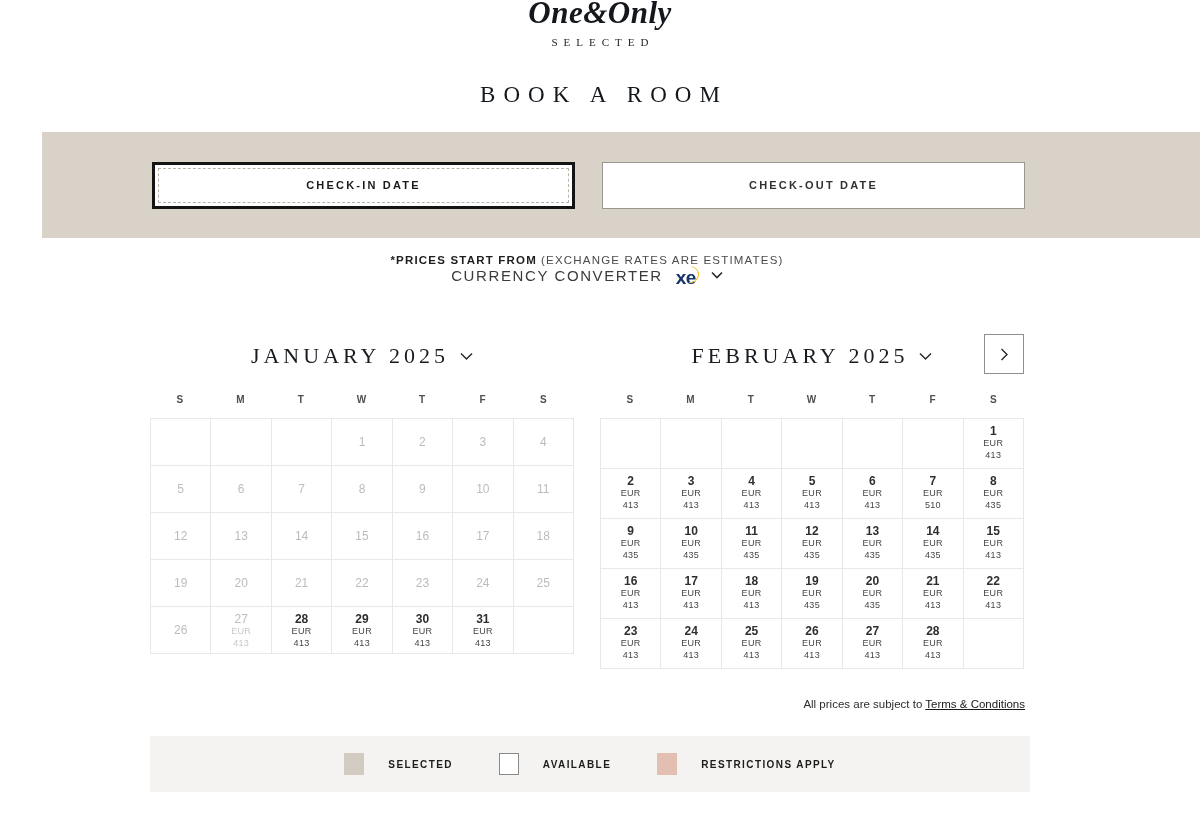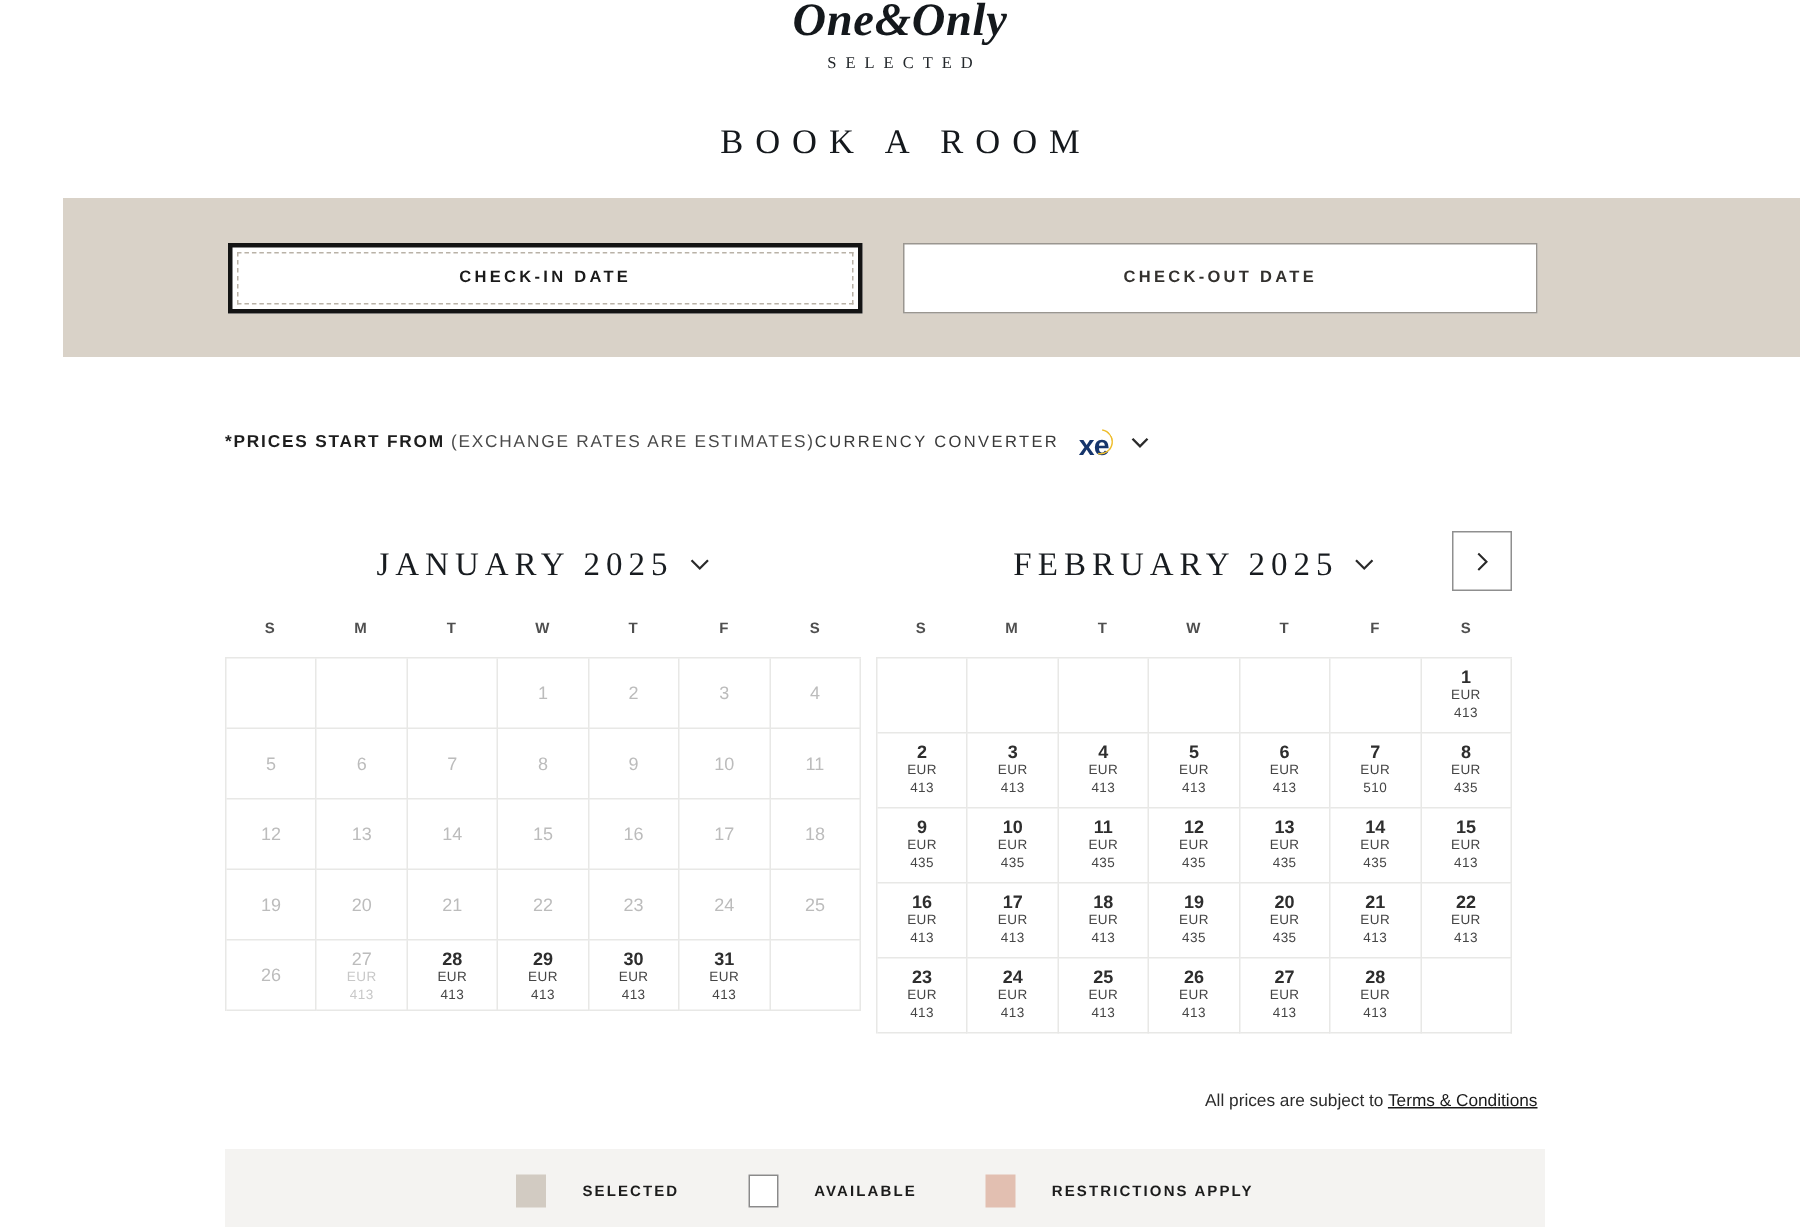--- a/index.html
+++ b/index.html
@@ -21,37 +21,37 @@
           display:flex; align-items:center; padding-left:110px; gap:27px; }
   .date-btn { width:423px; height:47px; background:#fff; display:flex; align-items:center;
               justify-content:center; font-size:11px; font-weight:bold; letter-spacing:2.2px;
               color:#1a1a1a; cursor:pointer; }
   .date-btn.active { border:3px solid #141414; outline:1px dashed #b9b2a7; outline-offset:-7px; }
   .date-btn.inactive { border:1px solid #9a9690; color:#33312e; }
 
   
   .content { margin-left:150px; width:880px; }
 
-  .prices-row { margin-top:48px; display:flex; justify-content:flex-start; align-items:center;
-                padding-right:6px; }
+  .prices-row { margin-top:16px; display:flex; justify-content:flex-start; align-items:center;
+                padding-right:6px;flex-direction:column; }
   .prices-note { font-size:11.5px; letter-spacing:1.2px; color:#4a4a4a; }
   .prices-note b { color:#1d1d1d; font-weight:bold; margin-right:4px; }
   .currency-btn { display:flex; align-items:center; gap:10px; cursor:pointer; }
-  .currency-label { font-size:11px; letter-spacing:1.6px; color:#3a3a3a; }
+  .currency-label { font-size:15px; letter-spacing:1.6px; color:#3a3a3a; }
   .xe-logo { position:relative; display:inline-block; width:28px; height:18px; }
   .xe-text { position:absolute; left:3px; top:1px; font-size:19px; font-weight:bold;
              color:#16356b; letter-spacing:-0.5px; }
   .xe-logo::after { content:''; position:absolute; left:9px; top:0; width:15px; height:15px;
                     border:1.6px solid #eebd2c; border-radius:50%;
                     border-left-color:transparent; border-bottom-color:transparent;
                     transform:rotate(55deg); }
   .chev { display:inline-block; }
 
   
-  .calendars-row { display:flex; gap:10px; margin-top:52px; align-items:flex-start; }
+  .calendars-row { display:flex; gap:26px; margin-top:52px; align-items:flex-start; }
   .calendar { width:424px; position:relative; }
   .cal-title { display:flex; align-items:center; justify-content:center; gap:11px;
                font-family:"Liberation Serif", serif; font-size:22px; letter-spacing:4px;
                color:#181c20; height:40px; cursor:pointer; }
   .next-btn { position:absolute; top:-2px; right:0; width:40px; height:40px; background:#fff;
               border:1px solid #8f8f8f; display:flex; align-items:center; justify-content:center;
               cursor:pointer; }
   .weekday-row { display:grid; grid-template-columns:repeat(7,1fr); margin-top:18px; }
   .weekday { text-align:center; font-size:10px; font-weight:bold; color:#4f4f4f; letter-spacing:1px; }
   .cal-grid { display:grid; grid-template-columns:repeat(7,1fr); margin-top:13px;
@@ -61,21 +61,21 @@
   .cal-jan .cal-cell { height:47px; }
   .cal-feb .cal-cell { height:50px; }
   .cal-cell.has-price { justify-content:flex-start; padding-top:5px; }
   .day-num { font-size:12px; font-weight:bold; color:#2e2e2e; line-height:1.2; }
   .cal-cell.disabled .day-num { color:#bcbcbc; font-weight:normal; }
   .price-cur, .price-amt { font-size:9px; color:#454545; line-height:1.3; letter-spacing:0.3px; }
   .cal-cell.disabled .price-cur, .cal-cell.disabled .price-amt { color:#c8c8c8; }
   .cal-cell.available { cursor:pointer; }
 
   
-  .terms-row { margin-top:39px; text-align:right; font-size:11.5px; color:#2c2c2c; padding-right:5px; }
+  .terms-row { margin-top:29px; text-align:right; font-size:11.5px; color:#2c2c2c; padding-right:5px; }
   .terms-link { color:#1a1a1a; text-decoration:underline; cursor:pointer; }
   .legend { margin-top:26px; height:56px; background:#f4f3f1; display:flex; align-items:center;
             justify-content:center; }
   .legend-items { display:flex; align-items:center; gap:46px; }
   .legend-item { display:flex; align-items:center; gap:24px; }
   .swatch { width:20px; height:22px; display:inline-block; position:relative; }
   .swatch-selected { background:#d2cbc2; }
   .swatch-available { background:#fff; border:1px solid #8a8a8a; }
   .swatch-contact { background:#fff; border:1.5px solid #4a4a4a; }
   .swatch-contact::before, .swatch-contact::after { content:''; position:absolute; left:-2px; right:-2px;

